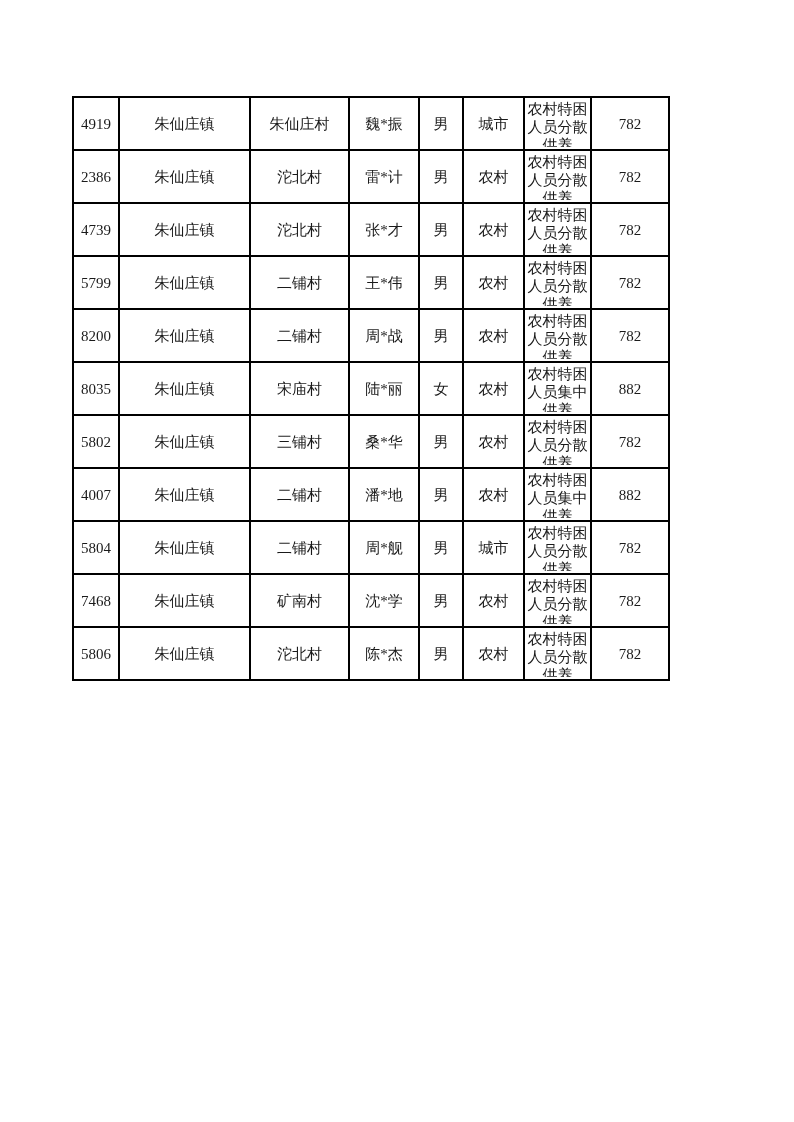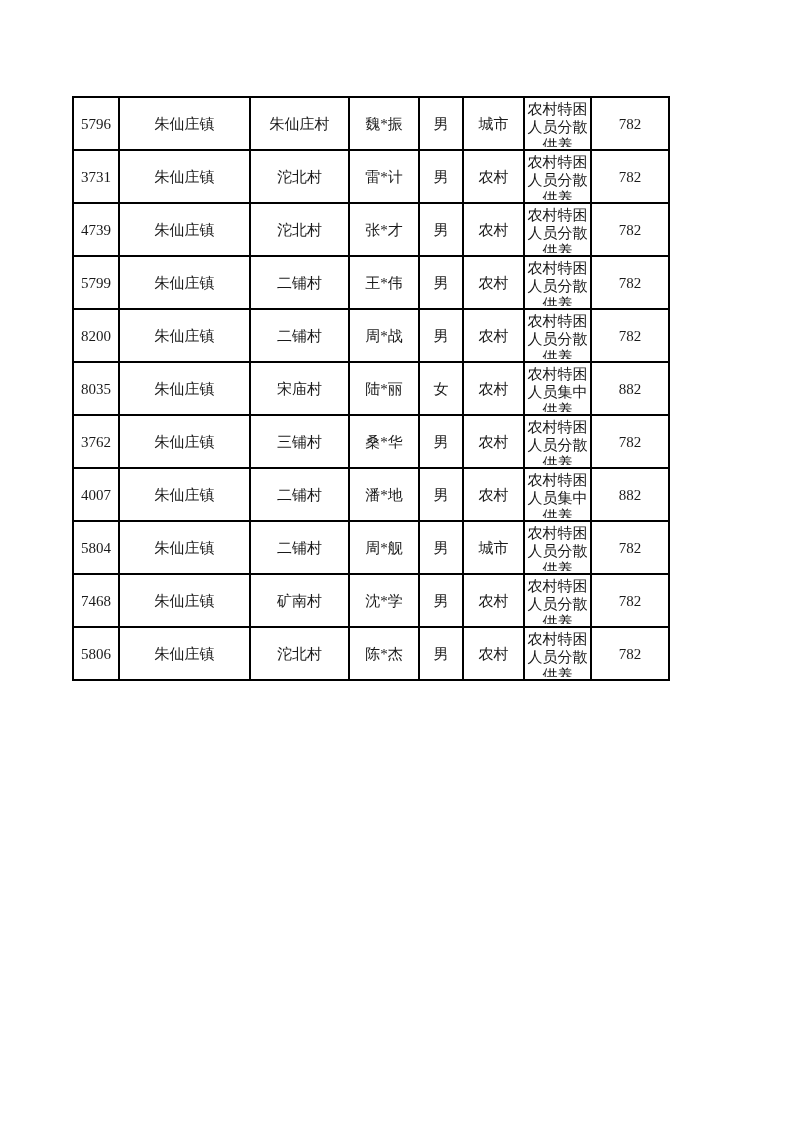--- a/index.html
+++ b/index.html
@@ -64,33 +64,33 @@
         <col class="c-town">
         <col class="c-village">
         <col class="c-name">
       <col class="c-gender">
         <col class="c-area">
         <col class="c-cat">
         <col class="c-amount">
     </colgroup>
     <tbody>
       <tr>
-        <td>5796</td>
+        <td>4919</td>
         <td>朱仙庄镇</td>
         <td>朱仙庄村</td>
         <td>魏*振</td>
         <td>男</td>
         <td>城市</td>
         <td class="cat">
             <div class="clipbox">农村特困人员分散供养</div>
           </td>
         <td>782</td>
       </tr>
       <tr>
-        <td>3731</td>
+        <td>2386</td>
         <td>朱仙庄镇</td>
         <td>沱北村</td>
         <td>雷*计</td>
         <td>男</td>
         <td>农村</td>
         <td class="cat">
             <div class="clipbox">农村特困人员分散供养</div>
           </td>
         <td>782</td>
       </tr>
@@ -136,21 +136,21 @@
         <td>宋庙村</td>
         <td>陆*丽</td>
         <td>女</td>
         <td>农村</td>
         <td class="cat">
             <div class="clipbox">农村特困人员集中供养</div>
           </td>
         <td>882</td>
       </tr>
       <tr>
-        <td>3762</td>
+        <td>5802</td>
         <td>朱仙庄镇</td>
         <td>三铺村</td>
         <td>桑*华</td>
         <td>男</td>
         <td>农村</td>
         <td class="cat">
             <div class="clipbox">农村特困人员分散供养</div>
           </td>
         <td>782</td>
       </tr>

